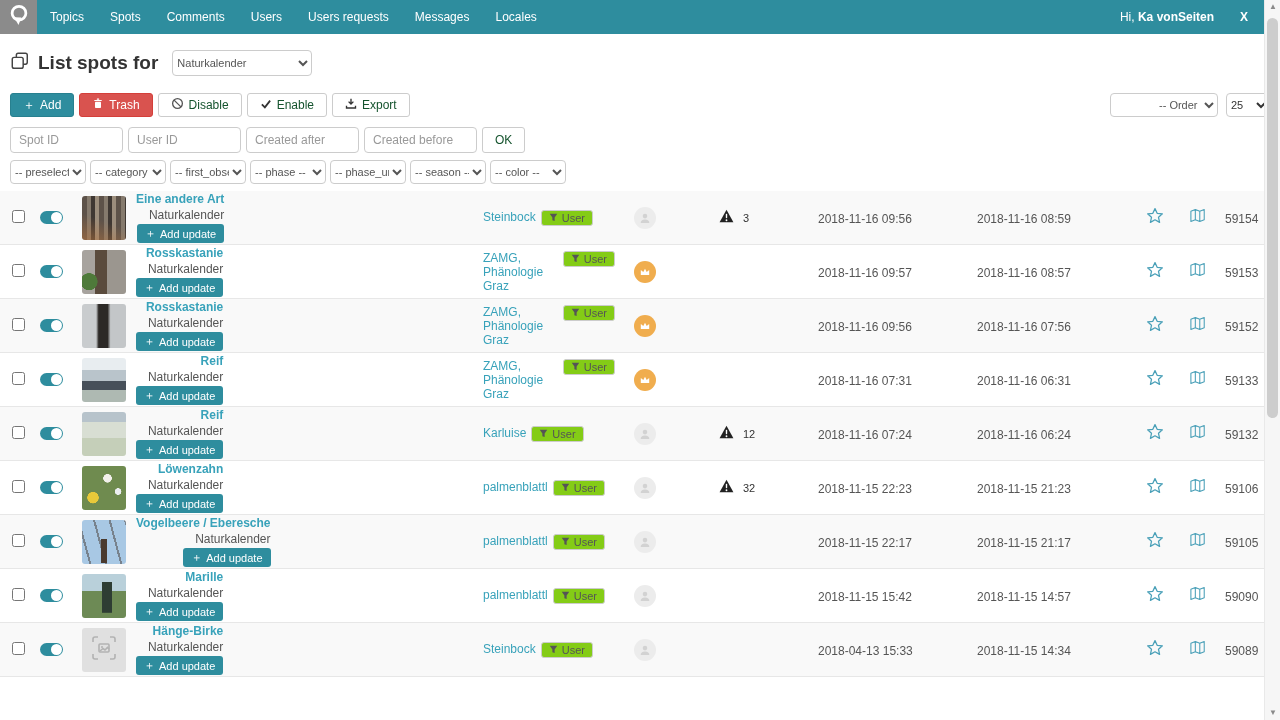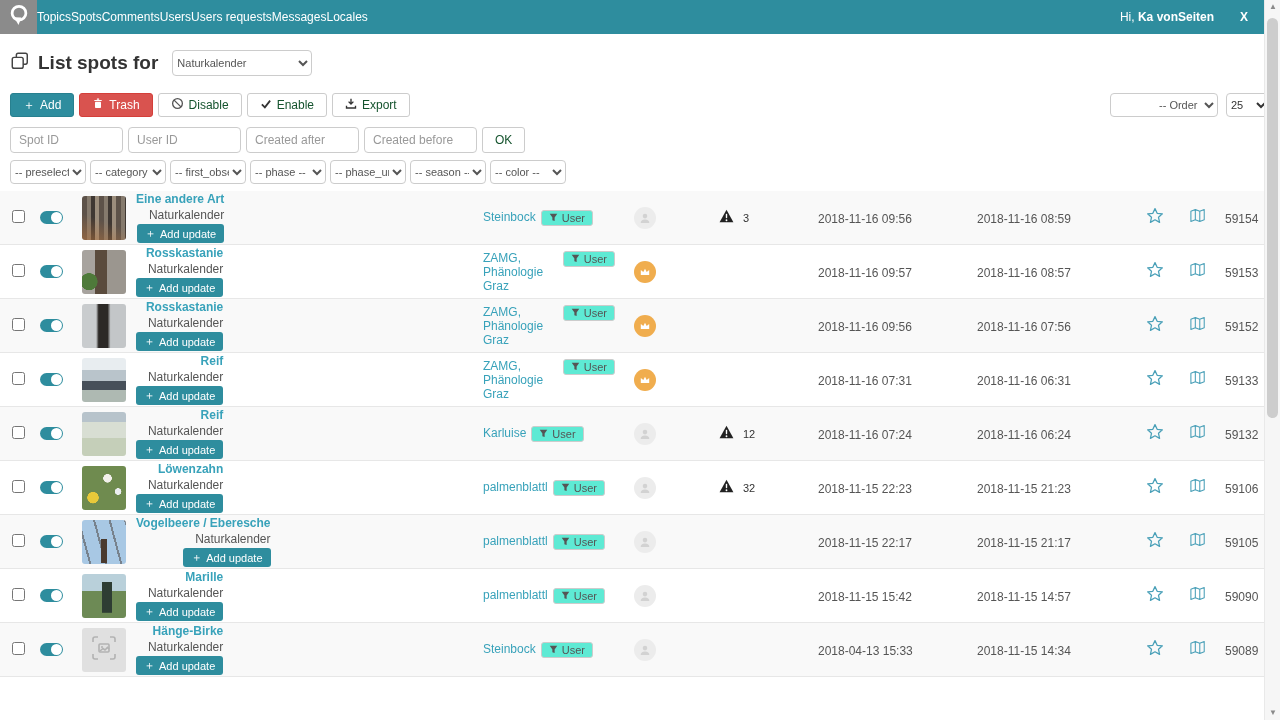--- a/index.html
+++ b/index.html
@@ -5,21 +5,21 @@
   * { box-sizing: border-box; margin: 0; padding: 0; }
   html,body { width:1280px; height:720px; overflow:hidden; background:#fff;
     font-family:"Liberation Sans", sans-serif; }
 
   
   .navbar { position:absolute; top:0; left:0; width:1264px; height:34px;
     background:#2e8d9e; display:flex; align-items:center; }
   .brand { width:37px; height:34px; background:#8b8b8b; display:flex;
     align-items:center; justify-content:center; flex:0 0 auto; cursor:pointer; }
   .nav-items { display:flex; height:100%; }
-  .nav-item { color:#fff; font-size:12px; padding:0 0; display:flex;
+  .nav-item { color:#fff; font-size:12px; padding:0 13px; display:flex;
     align-items:center; cursor:pointer; }
   .nav-right { margin-left:auto; display:flex; align-items:center; gap:26px;
     padding-right:16px; color:#fff; font-size:12px; }
   .nav-right b { font-weight:700; }
   .logout { font-weight:700; font-size:12px; cursor:pointer; }
 
   
   .scrollbar { position:absolute; top:0; right:0; width:16px; height:720px;
     background:#f6f6f6; border-left:1px solid #e9e9e9; }
   .sb-arrow { position:absolute; left:0; width:16px; height:14px; color:#8a8a8a;
@@ -120,21 +120,21 @@
 
   .cat-text { display:flex; flex-direction:column; align-items:flex-end; gap:2px; }
   .cat-link { color:#38a2ba; font-size:12px; font-weight:700; text-decoration:none; cursor:pointer; }
   .cat-topic { font-size:12px; color:#555; }
   .btn-add-update { background:#2e8d9e; color:#fff; border:none; border-radius:3px;
     font-size:11px; padding:2px 8px; display:inline-flex; align-items:center; gap:4px;
     cursor:pointer; font-family:"Liberation Sans", sans-serif; }
 
   .spotted-cell { display:flex; flex-direction:row; align-items:flex-start; gap:5px; }
   .user-link { color:#38a2ba; font-size:12px; text-decoration:none; cursor:pointer; }
-  .btn-user-filter { background:#5eead4; border:1px solid #ccc; border-radius:3px;
+  .btn-user-filter { background:#84cc16; border:1px solid #ccc; border-radius:3px;
     color:#555; font-size:11px; padding:1px 7px; display:inline-flex;
     align-items:flex-end; gap:4px; cursor:pointer;
     font-family:"Liberation Sans", sans-serif; }
 
   .role-badge { width:22px; height:22px; border-radius:50%; margin-left:14px;
     display:flex; align-items:center; justify-content:center; }
   .role-user   { background:#ececec; }
   .role-expert { background:#f0ad4e; }
 
   .flags-group { display:flex; align-items:center; gap:9px; }

